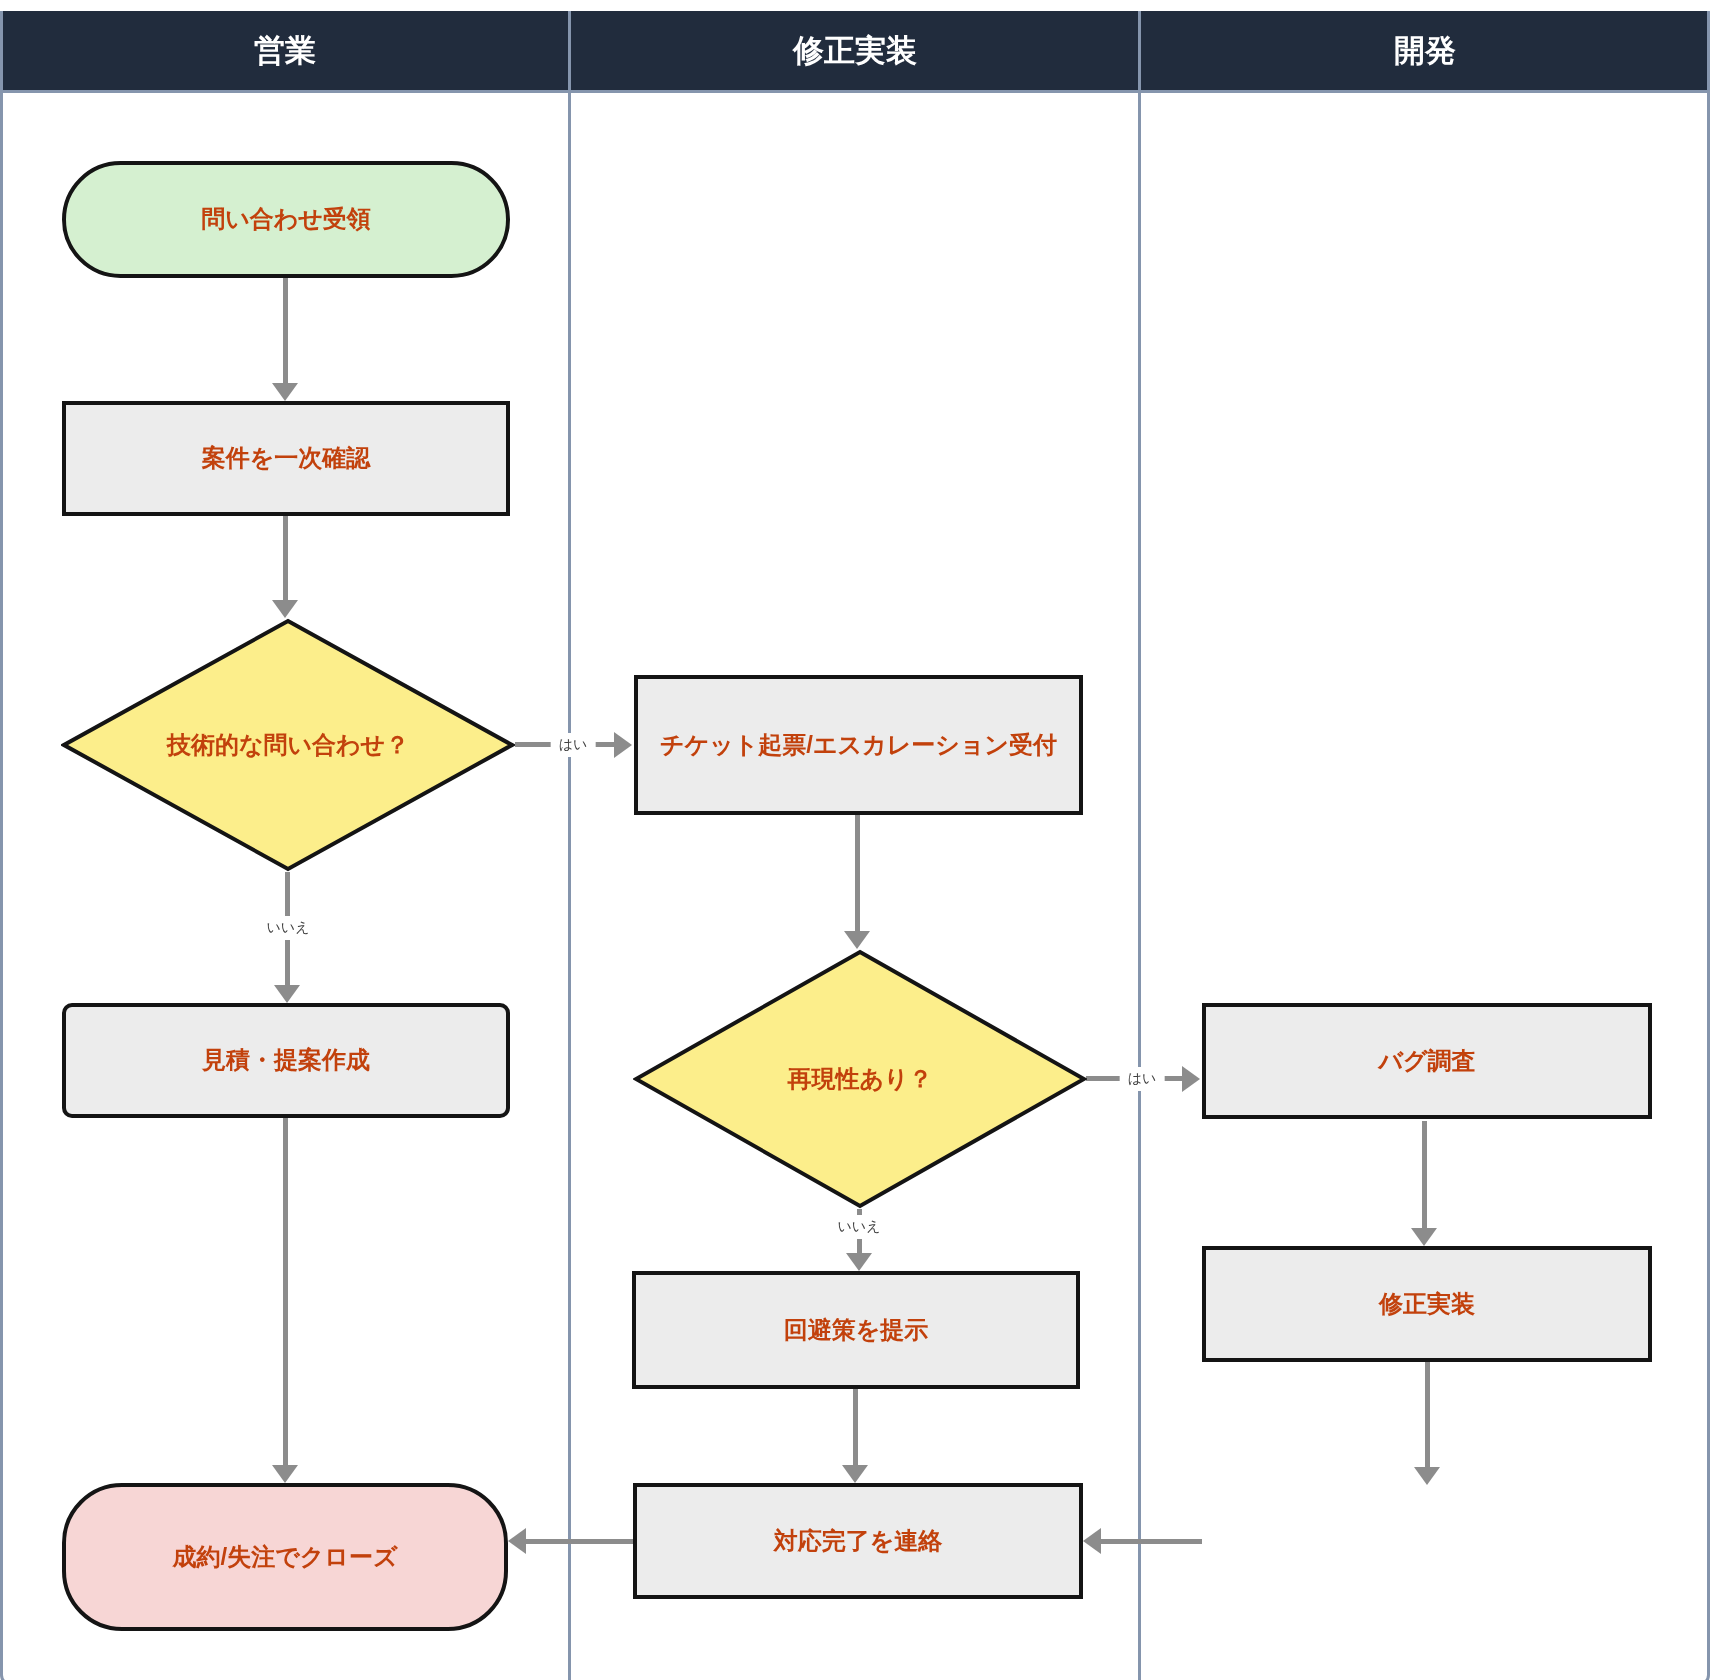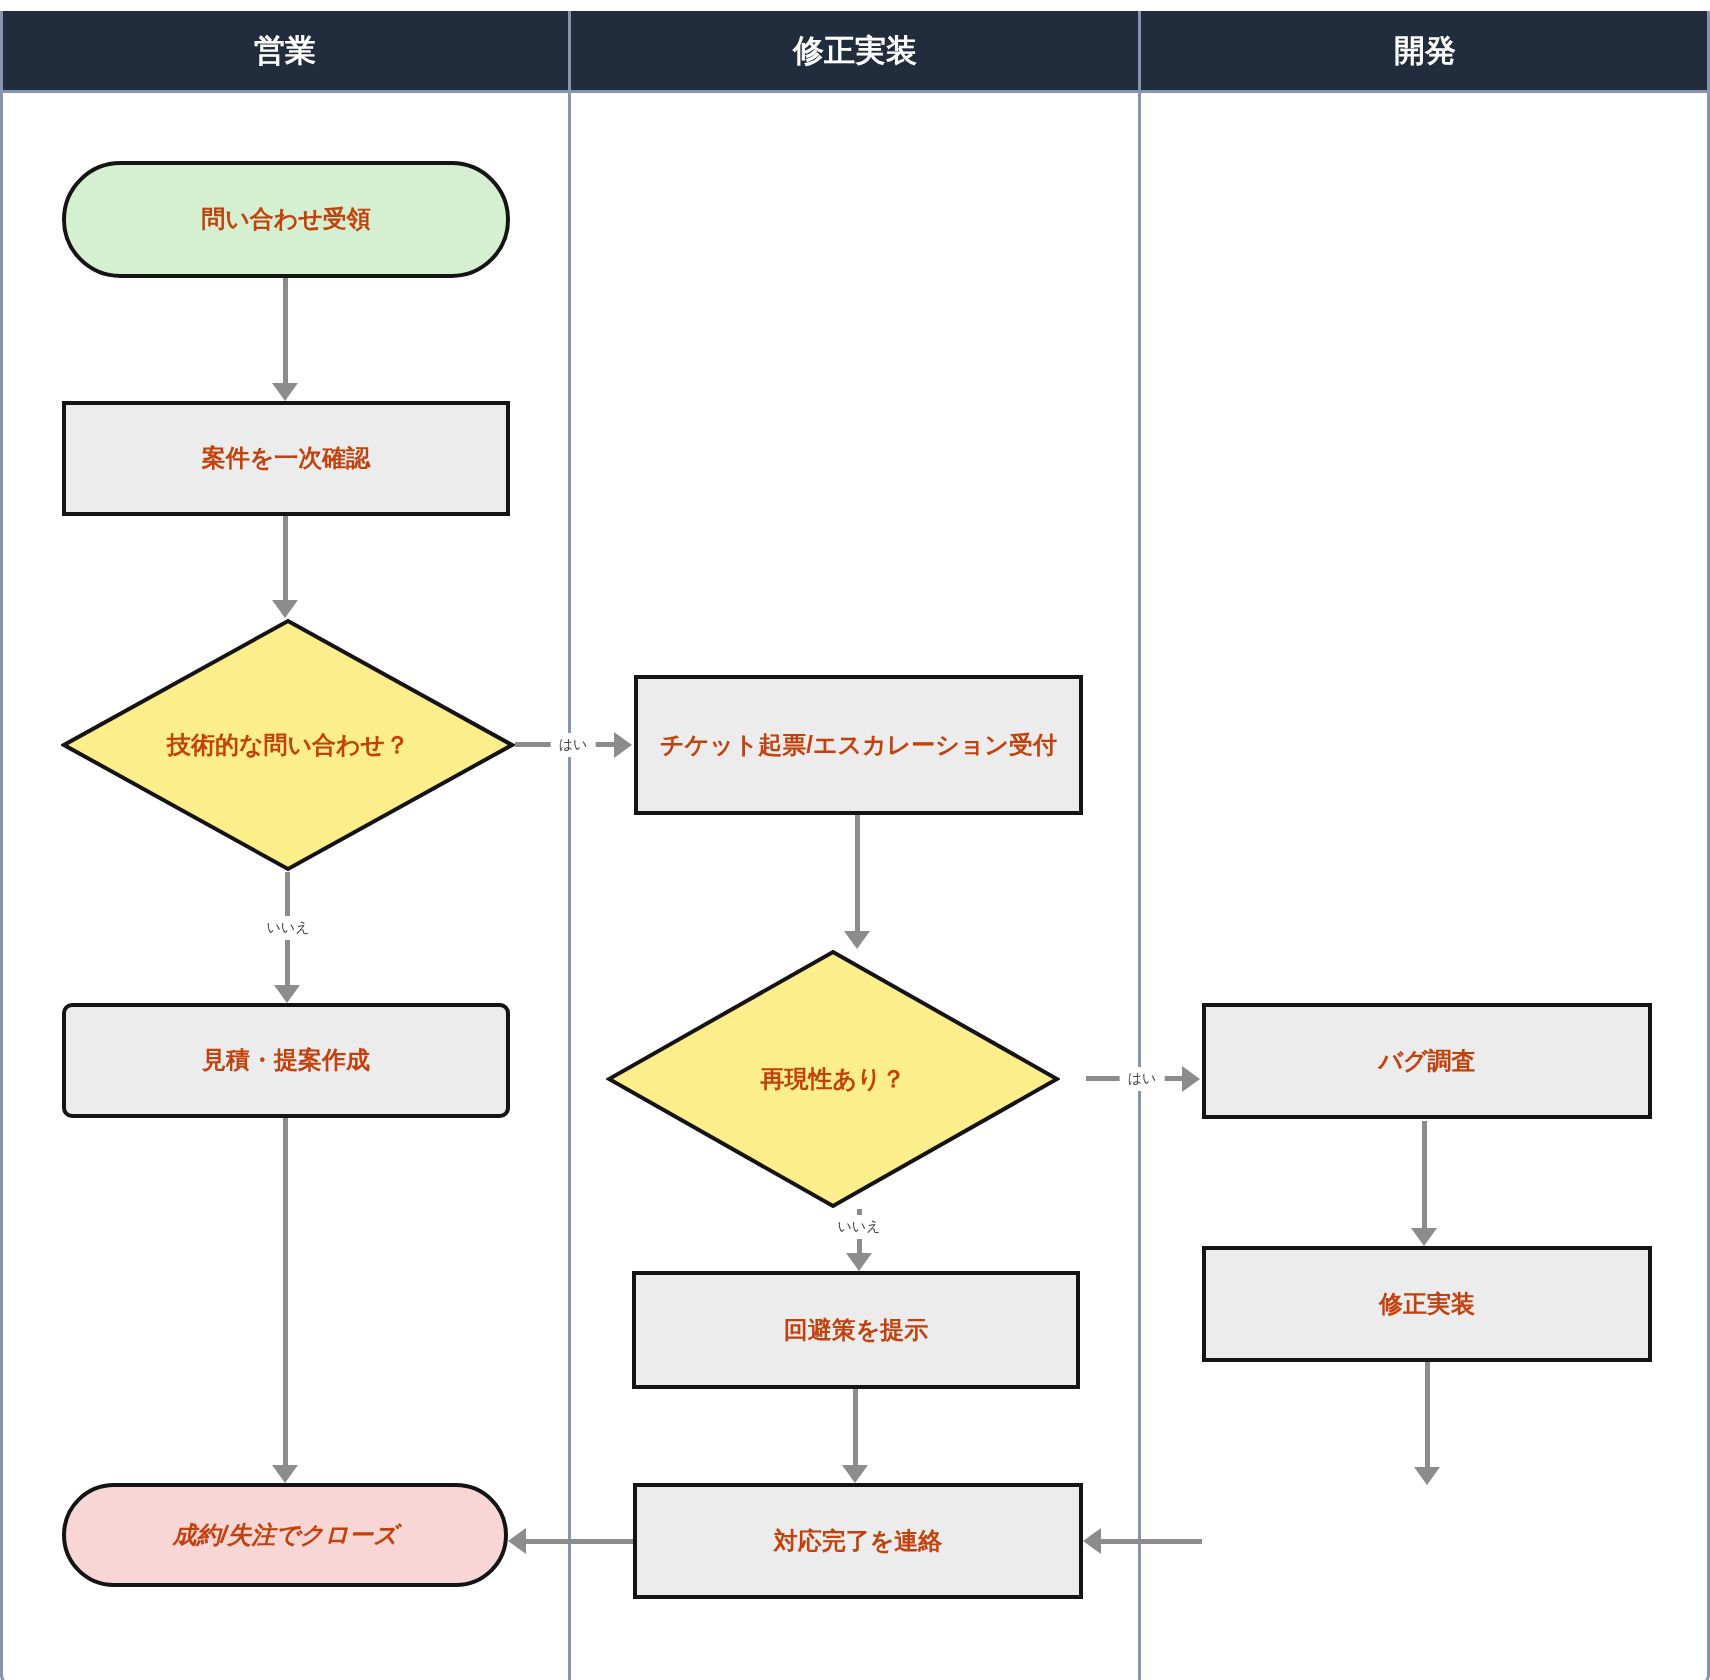--- a/index.html
+++ b/index.html
@@ -138,25 +138,25 @@
 
   <div class="node diamond" style="left:61px; top:607px; width:454px; height:254px;">
     <svg viewBox="0 0 454 254" preserveAspectRatio="none">
       <polygon points="227,3 451,127 227,251 3,127" fill="#fcee8b" stroke="#141414" stroke-width="4"></polygon>
     </svg>
     <span class="dlabel">技術的な問い合わせ？</span>
   </div>
 
   <div class="node rect" style="left:62px; top:992px; width:448px; height:115px;border-radius:10px;">見積・提案作成</div>
 
-  <div class="node pill-pink" style="left:62px; top:1472px; width:446px; height:104px;font-style:italic;">成約/失注でクローズ</div>
+  <div class="node pill-pink" style="left:62px; top:1472px; width:446px; height:148px;">成約/失注でクローズ</div>
 
   <div class="node rect" style="left:634px; top:664px; width:449px; height:140px;">チケット起票/エスカレーション受付</div>
 
-  <div class="node diamond" style="left:606px; top:938px; width:454px; height:260px;">
+  <div class="node diamond" style="left:633px; top:938px; width:454px; height:260px;">
     <svg viewBox="0 0 454 260" preserveAspectRatio="none">
       <polygon points="227,3 451,130 227,257 3,130" fill="#fcee8b" stroke="#141414" stroke-width="4"></polygon>
     </svg>
     <span class="dlabel">再現性あり？</span>
   </div>
 
   <div class="node rect" style="left:632px; top:1260px; width:448px; height:118px;">回避策を提示</div>
 
   <div class="node rect" style="left:633px; top:1472px; width:450px; height:116px;">対応完了を連絡</div>
 

